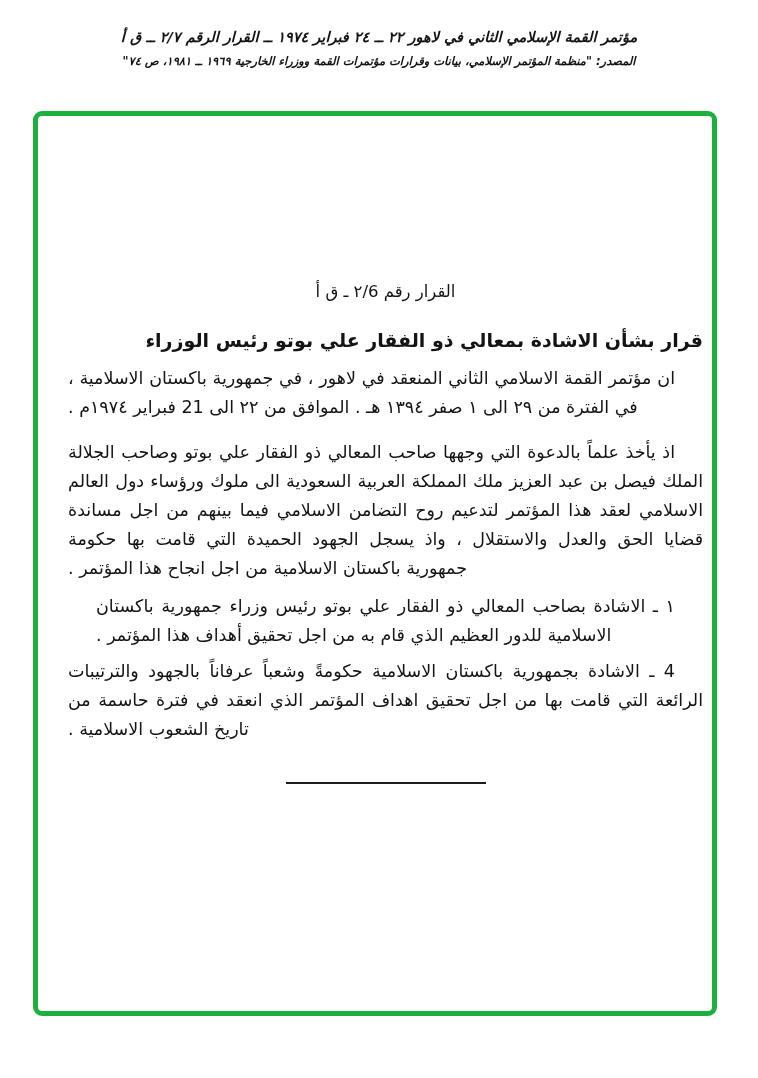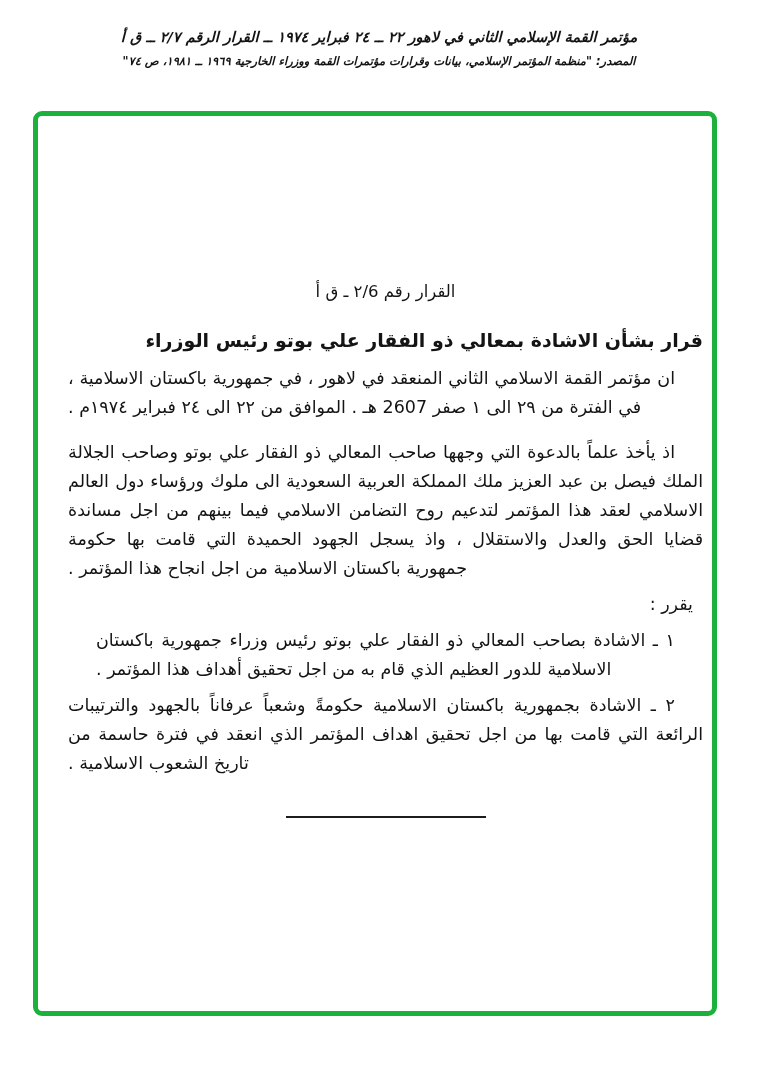--- a/index.html
+++ b/index.html
@@ -106,28 +106,27 @@
 
   <div class="green-box" style="border-color: rgb(27, 177, 60);">
     <div class="doc-content">
 
       <div class="res-number">القرار رقم ٢/6 ـ ق أ</div>
 
       <div class="doc-title">
         <div>قرار بشأن الاشادة بمعالي ذو الفقار علي بوتو رئيس الوزراء</div>
       </div>
 
-      <p class="body-para p1">ان مؤتمر القمة الاسلامي الثاني المنعقد في لاهور ، في جمهورية باكستان الاسلامية ، في الفترة من ٢٩ الى ١ صفر 2607 هـ . الموافق من ٢٢ الى ٢٤ فبراير ١٩٧٤م .</p>
+      <p class="body-para p1">ان مؤتمر القمة الاسلامي الثاني المنعقد في لاهور ، في جمهورية باكستان الاسلامية ، في الفترة من ٢٩ الى ١ صفر ١٣٩٤ هـ . الموافق من ٢٢ الى 21 فبراير ١٩٧٤م .</p>
 
       <p class="body-para p2">اذ يأخذ علماً بالدعوة التي وجهها صاحب المعالي ذو الفقار علي بوتو وصاحب الجلالة الملك فيصل بن عبد العزيز ملك المملكة العربية السعودية الى ملوك ورؤساء دول العالم الاسلامي لعقد هذا المؤتمر لتدعيم روح التضامن الاسلامي فيما بينهم من اجل مساندة قضايا الحق والعدل والاستقلال ، واذ يسجل الجهود الحميدة التي قامت بها حكومة جمهورية باكستان الاسلامية من اجل انجاح هذا المؤتمر .</p>
 
-      <div class="decides">يقرر :</div>
 
       <p class="body-para item1">١ ـ الاشادة بصاحب المعالي ذو الفقار علي بوتو رئيس وزراء جمهورية باكستان الاسلامية للدور العظيم الذي قام به من اجل تحقيق أهداف هذا المؤتمر .</p>
 
-      <p class="body-para item2">٢ ـ الاشادة بجمهورية باكستان الاسلامية حكومةً وشعباً عرفاناً بالجهود والترتيبات الرائعة التي قامت بها من اجل تحقيق اهداف المؤتمر الذي انعقد في فترة حاسمة من تاريخ الشعوب الاسلامية .</p>
+      <p class="body-para item2">4 ـ الاشادة بجمهورية باكستان الاسلامية حكومةً وشعباً عرفاناً بالجهود والترتيبات الرائعة التي قامت بها من اجل تحقيق اهداف المؤتمر الذي انعقد في فترة حاسمة من تاريخ الشعوب الاسلامية .</p>
 
       <div class="divider" style="border-top-color: rgb(28, 28, 28);"></div>
 
     </div>
   </div>
 
 </div>
 
 </body></html>

